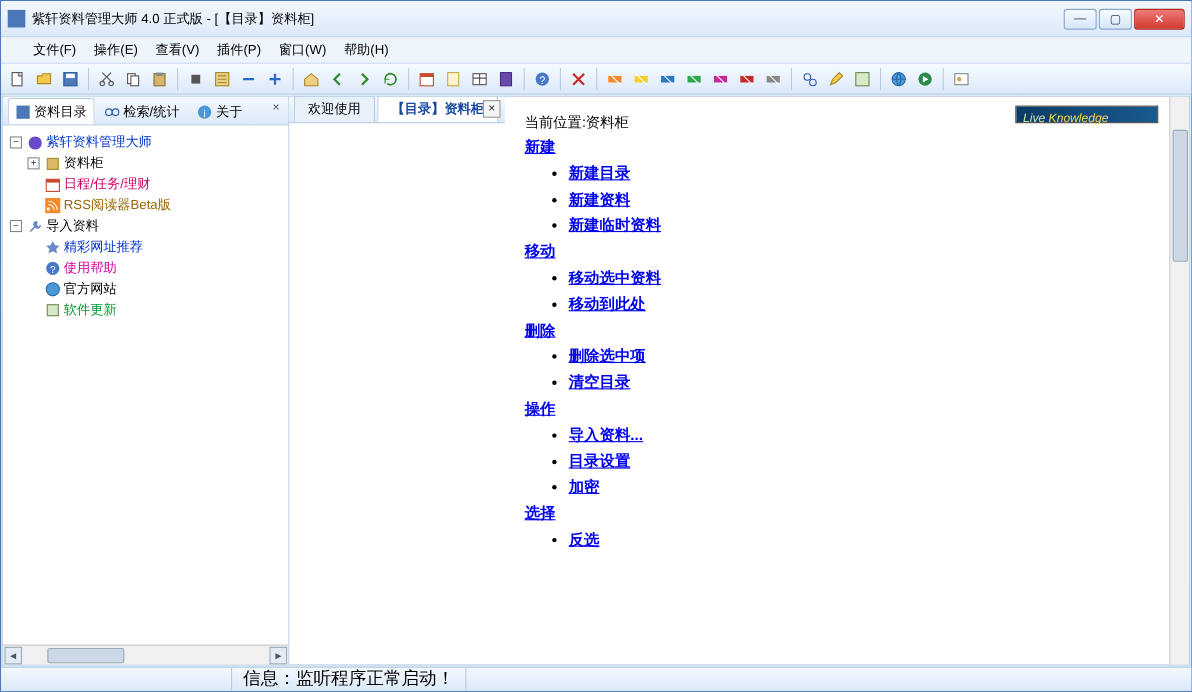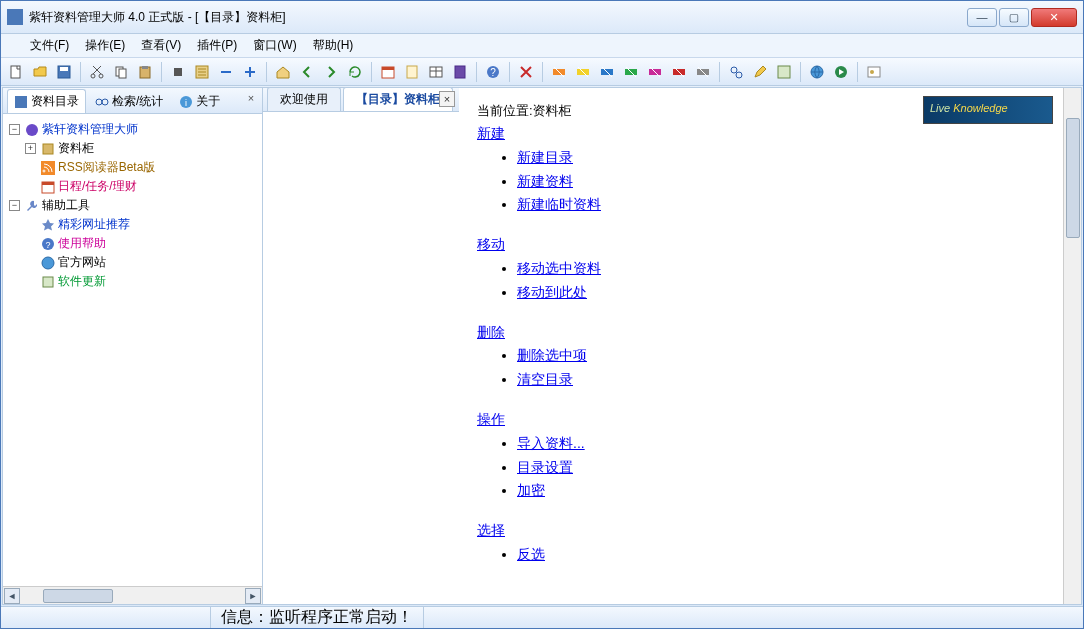--- a/index.html
+++ b/index.html
@@ -35,26 +35,26 @@
 .hscroll { height:18px; background:#f0f0f0; border-top:1px solid #ccc; position:relative; }
 .hscroll .thumb { position:absolute; left:40px; top:2px; width:70px; height:14px; background:#cdd8e6; border:1px solid #9ab; border-radius:2px; }
 .hscroll .arrow { position:absolute; top:1px; width:16px; height:16px; background:#e4ebf5; border:1px solid #9ab; font-size:9px; text-align:center; line-height:14px; color:#456; }
 .hscroll .arrow.l { left:1px; } .hscroll .arrow.r { right:1px; }
 .main { flex:1; display:flex; flex-direction:row; min-width:0; }
 .doc-tabs { height:24px; background:linear-gradient(#f3f8fe,#dce9f9); display:flex; align-items:end; padding:0 4px; border-bottom:1px solid #b7cce2; position:relative; }
 .doc-tab { padding:3px 12px; font-size:12px; border:1px solid #b7cce2; border-bottom:none; background:#e8f0fa; margin-right:2px; border-radius:3px 3px 0 0; }
 .doc-tab.active { background:#fff; font-weight:bold; color:#1a4aa0; }
 .doc-tabs .clz { position:absolute; right:4px; top:3px; width:16px; height:16px; border:1px solid #999; font-size:11px; text-align:center; line-height:14px; color:#333; background:#f4f4f4; }
 .content { flex:1; overflow:auto; padding:12px 18px; font-size:14px; line-height:1.7; color:#000; position:relative; }
-.content .banner { position:absolute; right:10px; top:8px; width:130px; height:28px; background:linear-gradient(90deg,#0a3a66,#1a5a8e); color:#cfe6a8; font-style:italic; font-size:11px; padding:2px 6px; border:1px solid #444; }
+.content .banner { position:absolute; right:10px; top:8px; width:130px; height:16px; background:linear-gradient(90deg,#0a3a66,#1a5a8e); color:#cfe6a8; font-style:italic; font-size:11px; padding:2px 6px; border:1px solid #444; }
 .content .banner .y { color:#f6d84a; }
 .content h3 { font-size:13px; font-weight:normal; }
-.content a { color:#0000ee; text-decoration:underline; }
+.content a { color:#0000ee; text-decoration:underline;font-weight:bold; }
 .content ul { margin-left:40px; list-style:disc; }
-.section-head { margin-top:16px; }
+.section-head { margin-top:0; }
 .vscroll { width:18px; background:#f0f0f0; border-left:1px solid #ccc; position:relative; }
 .vscroll .thumb { position:absolute; left:2px; top:30px; width:14px; height:120px; background:#cdd8e6; border:1px solid #9ab; border-radius:2px; }
 .content-wrap { flex:1; display:flex; min-height:0; }
 .statusbar { height:22px; background:linear-gradient(#f3f8fe,#dce9f9); border-top:1px solid #b7cce2; display:flex; align-items:center; font-size:16px; }
 .statusbar .cell { border-right:1px solid #b7cce2; padding:0 10px; height:100%; display:flex; align-items:center; }
 .statusbar .cell:first-child { width:210px; }
 .c-blue{color:#0033cc;} .c-red{color:#cc0066;} .c-green{color:#009933;} .c-brown{color:#996600;}
 </style>
 </head>
 <body>
@@ -322,40 +322,40 @@
             <li>
                 <span class="exp">+</span>
                 <svg class="ic" viewBox="0 0 14 14">
                   <rect x="2" y="2" width="10" height="10" fill="#d8b86a" stroke="#aa8822"></rect>
                 </svg>
                 <span class="lbl">资料柜</span>
               </li>
             <li>
                 <span class="sp"></span>
                 <svg class="ic" viewBox="0 0 14 14">
+                  <rect x="1" y="2" width="12" height="11" fill="#fff" stroke="#c84a2a"></rect>
+                  <rect x="1" y="2" width="12" height="3" fill="#c84a2a"></rect>
+                </svg>
+                <span class="lbl c-red">日程/任务/理财</span>
+              </li>
+            <li>
+                <span class="sp"></span>
+                <svg class="ic" viewBox="0 0 14 14">
                   <rect width="14" height="14" fill="#f28a2a"></rect>
                   <path d="M3 11a1 1 0 1 0 0-2 1 1 0 0 0 0 2zM3 3a8 8 0 0 1 8 8M3 6a5 5 0 0 1 5 5" fill="none" stroke="#fff"></path>
                 </svg>
                 <span class="lbl c-brown">RSS阅读器Beta版</span>
-              </li>
-            <li>
-                <span class="sp"></span>
-                <svg class="ic" viewBox="0 0 14 14">
-                  <rect x="1" y="2" width="12" height="11" fill="#fff" stroke="#c84a2a"></rect>
-                  <rect x="1" y="2" width="12" height="3" fill="#c84a2a"></rect>
-                </svg>
-                <span class="lbl c-red">日程/任务/理财</span>
               </li>
           </ul>
           <li>
               <span class="exp">−</span>
               <svg class="ic" viewBox="0 0 14 14">
                 <path d="M9 2a3 3 0 0 0-3 5L2 11l1 1 4-4a3 3 0 0 0 5-3l-2 2-1-1z" fill="#6a88c8"></path>
               </svg>
-              <span class="lbl">辅助工具</span>
+              <span class="lbl">导入资料</span>
             </li>
           <ul>
             <li>
                 <span class="sp"></span>
                 <svg class="ic" viewBox="0 0 14 14">
                   <path d="M7 1l2 4 4 .5-3 3 1 4-4-2-4 2 1-4-3-3 4-.5z" fill="#6a8ac8"></path>
                 </svg>
                 <span class="lbl c-blue">精彩网址推荐</span>
               </li>
             <li>

